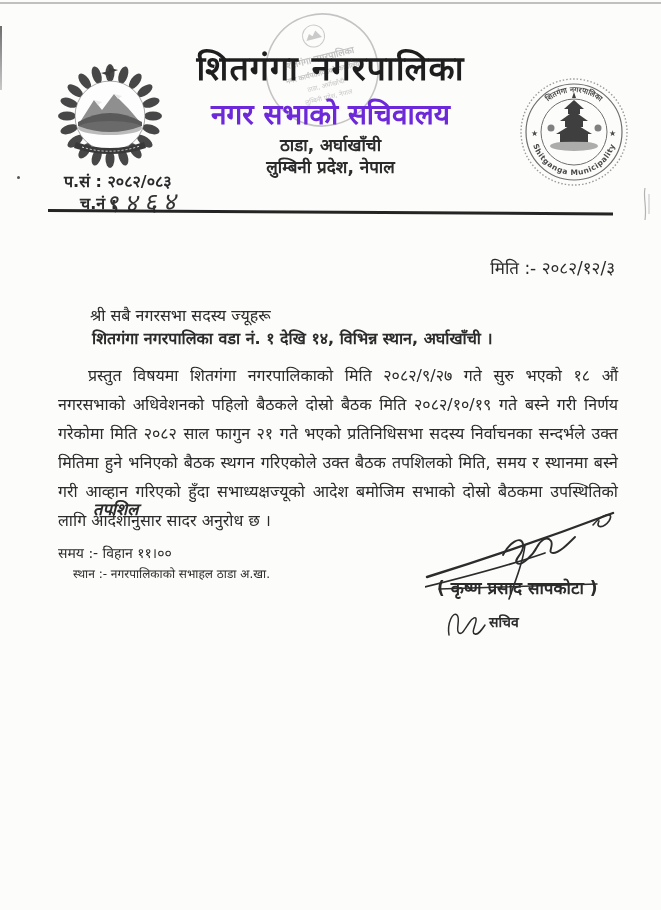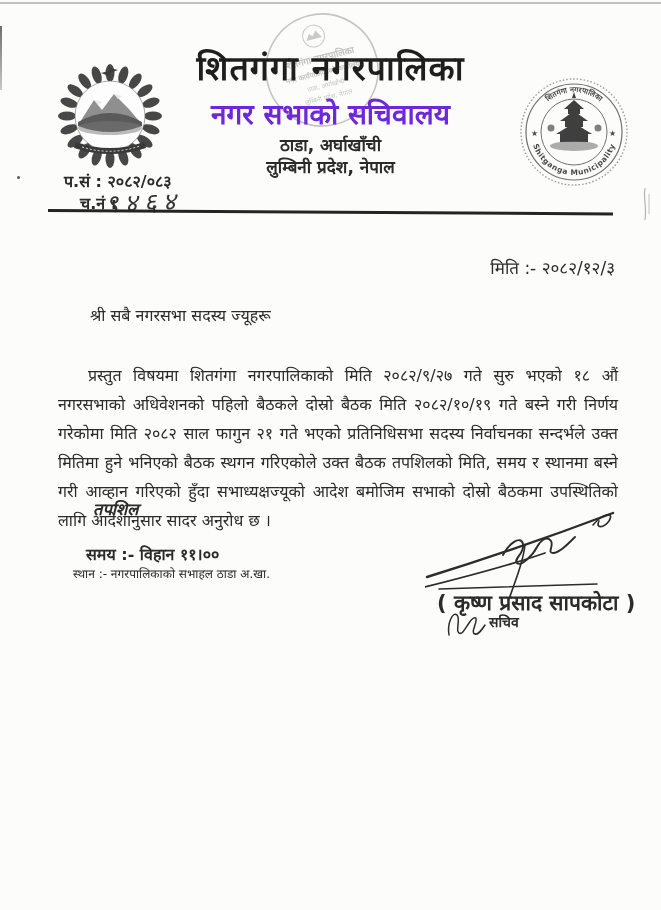--- a/index.html
+++ b/index.html
@@ -28,25 +28,25 @@
   .edge-mark{left:638px;top:186px;width:16px;height:40px;}
   .date-line{left:380px;top:228px;width:235px;text-align:right;font-size:17px;font-weight:500;margin-top:28px;}
   
   .subject{left:0;right:0;top:270px;text-align:center;font-size:16.5px;font-weight:600;}
   .addr-to1{left:74px;top:304px;font-size:16px;font-weight:400;margin-left:16px;}
   .addr-to2{left:92px;top:327px;font-size:16px;font-weight:600;}
   .body-par{left:58px;top:361px;width:560px;font-size:16px;font-weight:500;line-height:29px;
     text-align:justify;text-indent:30px;}
   .tapasil{left:93px;top:497px;font-size:16.5px;font-weight:700;font-style:italic;}
   .sch-date{left:73px;top:521px;font-size:16px;font-weight:600;}
-  .sch-time{left:86px;top:543px;font-size:16px;font-weight:700;}
+  .sch-time{left:58px;top:543px;font-size:14px;font-weight:400;}
   .sch-venue{left:73px;top:565px;font-size:12px;font-weight:400;text-align:right;}
   
   .sig-wrap{left:425px;top:503px;width:195px;height:98px;}
-  .sig-name{left:437px;top:588px;font-size:21px;font-weight:600;}
+  .sig-name{left:437px;top:576px;font-size:17px;font-weight:600;}
   .sec-scribble{left:445px;top:607px;width:44px;height:32px;}
   .sec-title{left:489px;top:612px;font-size:14px;font-weight:600;}
   svg{display:block;}
 </style>
 </head>
 <body>
 
 <div class="page">
 
   <div class="abs scan-top-line"></div>
@@ -150,20 +150,21 @@
 
   <div class="abs edge-mark">
     <svg width="16" height="40" viewBox="0 0 16 40">
       <path d="M7,2 C5,12 9,20 7,34" fill="none" stroke="#b3b3b3" stroke-width="1.2"></path>
       <path d="M11,8 L11,28" fill="none" stroke="#c2c2c2" stroke-width="1"></path>
     </svg>
   </div>
 
   <div class="abs date-line">मिति :- २०८२/१२/३</div>
   <div class="abs addr-to1">श्री सबै नगरसभा सदस्य ज्यूहरू</div>
+  <div class="abs addr-to2">शितगंगा नगरपालिका वडा नं. १ देखि १४, विभिन्न स्थान, अर्घाखाँची ।</div>
 
   <div class="abs body-par">प्रस्तुत विषयमा शितगंगा नगरपालिकाको मिति २०८२/९/२७ गते सुरु भएको १८ औं नगरसभाको अधिवेशनको पहिलो बैठकले दोस्रो बैठक मिति २०८२/१०/१९ गते बस्ने गरी निर्णय गरेकोमा मिति २०८२ साल फागुन २१ गते भएको प्रतिनिधिसभा सदस्य निर्वाचनका सन्दर्भले उक्त मितिमा हुने भनिएको बैठक स्थगन गरिएकोले उक्त बैठक तपशिलको मिति, समय र स्थानमा बस्ने गरी आव्हान गरिएको हुँदा सभाध्यक्षज्यूको आदेश बमोजिम सभाको दोस्रो बैठकमा उपस्थितिको लागि आदेशानुसार सादर अनुरोध छ ।</div>
 
   <div class="abs tapasil">तपशिल</div>
   <div class="abs sch-time">समय :- विहान ११।००</div>
   <div class="abs sch-venue">स्थान :- नगरपालिकाको सभाहल ठाडा अ.खा.</div>
 
   <div class="abs sig-wrap">
     <svg width="195" height="98" viewBox="0 0 195 98">
       <g fill="none" stroke="#2c2c2c" stroke-linecap="round">

